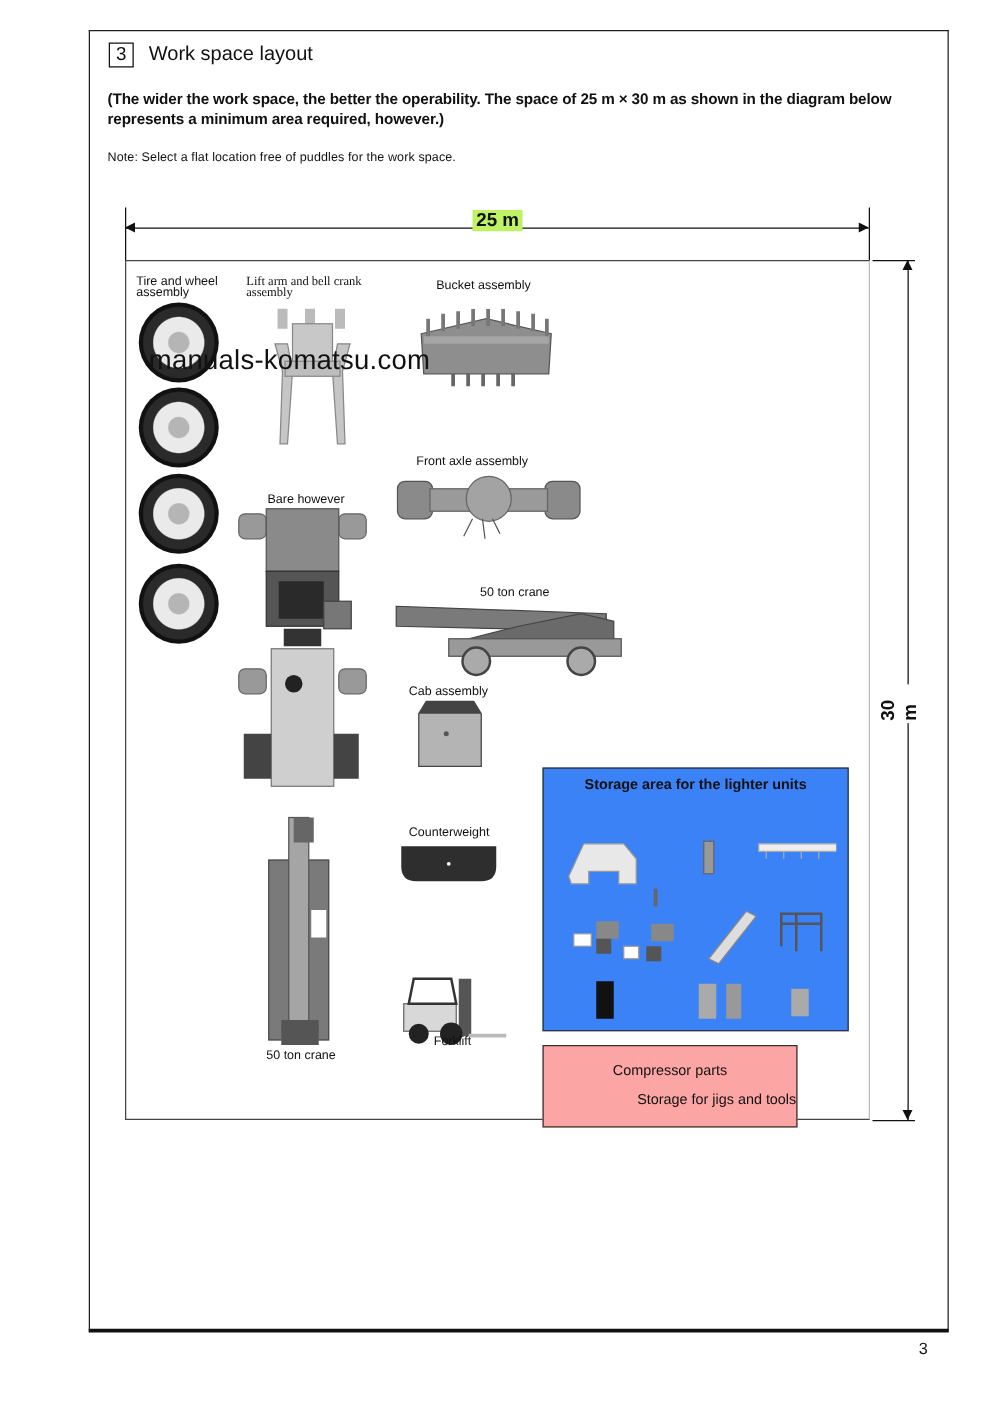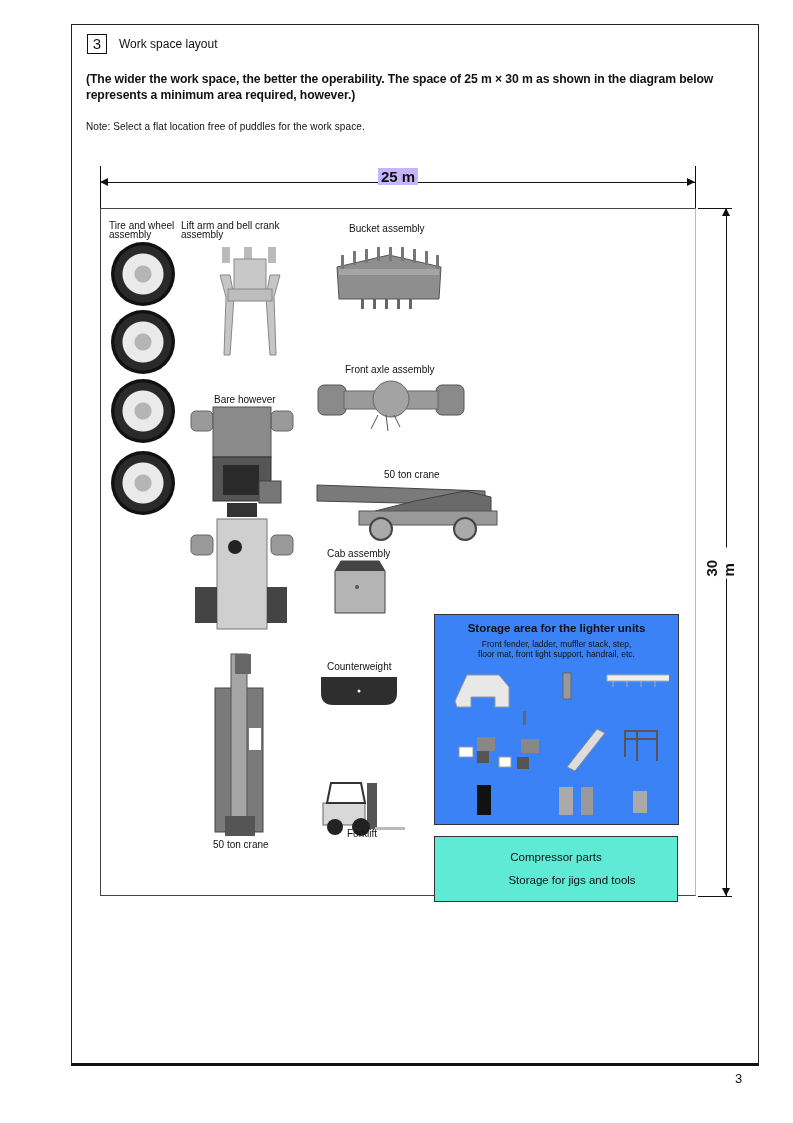--- a/index.html
+++ b/index.html
@@ -1,48 +1,48 @@
 <!DOCTYPE html>
 <html><head>
 <meta charset="utf-8">
 <style>
   html, body { margin:0; padding:0; background:#ffffff; }
   body { width:793px; height:1123px; position:relative; font-family:"Liberation Sans", sans-serif; color:#111; overflow:hidden; }
   .page-frame { position:absolute; left:71px; top:24px; width:688px; height:1042px; border:1px solid #222; border-bottom:3px solid #111; box-sizing:border-box; }
   .section-head { position:absolute; left:87px; top:34px; display:flex; align-items:center; }
   .section-num { width:18px; height:18px; border:1px solid #111; font-size:15px; line-height:18px; text-align:center; margin-right:12px; }
-  .section-title { font-size:12px; }
+  .section-title { font-size:16px; }
   .intro { position:absolute; left:86px; top:71px; width:665px; font-size:12.2px; font-weight:bold; line-height:16px; letter-spacing:-0.1px; }
   .note { position:absolute; left:86px; top:121px; font-size:10px; letter-spacing:0.1px; }
   .page-num { position:absolute; left:735px; top:1071px; font-size:13px; }
 
   .diagram { position:absolute; left:95px; top:160px; width:640px; height:740px; }
   .dim-h-line { position:absolute; left:5px; top:22px; width:595px; height:1px; background:#111; }
   .dim-h-tick { position:absolute; top:6px; width:1px; height:42px; background:#111; }
   .dim-arrow-l { position:absolute; left:5px; top:18px; width:0; height:0; border-top:4px solid transparent; border-bottom:4px solid transparent; border-right:8px solid #111; }
   .dim-arrow-r { position:absolute; left:592px; top:18px; width:0; height:0; border-top:4px solid transparent; border-bottom:4px solid transparent; border-left:8px solid #111; }
-  .dim-h-label { position:absolute; left:283px; top:8px; font-size:15px; font-weight:bold; background:#c4b5fd; padding:0 3px; }
+  .dim-h-label { position:absolute; left:283px; top:8px; font-size:15px; font-weight:bold; background:#bef264; padding:0 3px; }
   .area { position:absolute; left:5px; top:48px; width:596px; height:688px; border:1.5px solid #444; border-right-color:#bbb; box-sizing:border-box; background:#fff; }
   .dim-v-line { position:absolute; left:631px; top:48px; width:1px; height:688px; background:#111; }
   .dim-v-tick { position:absolute; left:603px; width:34px; height:1px; background:#111; }
   .dim-arrow-t { position:absolute; left:627px; top:48px; border-left:4px solid transparent; border-right:4px solid transparent; border-bottom:8px solid #111; }
   .dim-arrow-b { position:absolute; left:627px; top:728px; border-left:4px solid transparent; border-right:4px solid transparent; border-top:8px solid #111; }
   .dim-v-label { position:absolute; left:609px; top:386px; font-size:15px; font-weight:bold; transform:rotate(-90deg); transform-origin:center; background:#fff; padding:0 2px; }
 
   .lbl { position:absolute; font-size:10px; color:#111; text-align:left; line-height:9px; white-space:nowrap; }
   .watermark { position:absolute; left:18px; top:66px; font-size:22px; color:#111; letter-spacing:0.2px; }
 
   .tire { position:absolute; width:64px; height:64px; border-radius:50%; background:radial-gradient(circle at 50% 50%, #b5b5b5 0 8px, #eaeaea 9px 20px, #2a2a2a 21px 28px, #111 29px 32px); }
 
   .storage-box { position:absolute; left:333px; top:405px; width:245px; height:211px; border:1.5px solid #333; box-sizing:border-box; background:#3b82f6; }
   .storage-title { position:absolute; left:0; top:7px; width:100%; text-align:center; font-size:11.5px; font-weight:bold; }
   .storage-sub { position:absolute; left:0; top:24px; width:100%; text-align:center; font-size:8.5px; line-height:10px; }
-  .comp-box { position:absolute; left:333px; top:627px; width:244px; height:66px; border:1.2px solid #333; box-sizing:border-box; background:#5eead4;padding-left:28px; }
+  .comp-box { position:absolute; left:333px; top:627px; width:204px; height:66px; border:1.2px solid #333; box-sizing:border-box; background:#fca5a5;padding-left:28px; }
   .comp-line1 { position:absolute; left:0; top:14px; width:100%; text-align:center; font-size:11.5px; }
-  .comp-line2 { position:absolute; left:16px; top:37px; width:100%; text-align:center; font-size:11.5px; }
+  .comp-line2 { position:absolute; left:0; top:37px; width:100%; text-align:right; font-size:11.5px; }
 </style>
 </head>
 <body>
 
 <div class="page-frame"></div>
 
 <div class="section-head">
   <div class="section-num">3</div>
   <div class="section-title">Work space layout</div>
 </div>
@@ -67,21 +67,21 @@
   <div class="dim-v-label">30 m</div>
 
   <div class="area">
 
     <div class="lbl" style="left:8px; top:12px; width:70px; white-space:normal;">Tire and wheel assembly</div>
     <div class="tire" style="left:10px; top:33px;"></div>
     <div class="tire" style="left:10px; top:101px;"></div>
     <div class="tire" style="left:10px; top:170px;"></div>
     <div class="tire" style="left:10px; top:242px;"></div>
 
-    <div class="lbl" style="left:80px; top:12px; width:105px; white-space:normal;">Lift arm and bell crank assembly</div>
+    <div class="lbl" style="left:96px; top:12px; width:105px; white-space:normal;font-family:Liberation Serif, serif;">Lift arm and bell crank assembly</div>
     <svg style="position:absolute; left:115px; top:36px;" width="68" height="120">
       <rect x="6" y="2" width="8" height="16" fill="#bbb"></rect>
         <rect x="28" y="2" width="8" height="16" fill="#bbb"></rect>
         <rect x="52" y="2" width="8" height="16" fill="#bbb"></rect>
       <rect x="18" y="14" width="32" height="38" fill="#c8c8c8" stroke="#888"></rect>
       <path d="M4 30 L14 30 L18 52 L14 110 L8 110 L10 52 Z" fill="#c6c6c6" stroke="#888"></path>
       <path d="M64 30 L54 30 L50 52 L54 110 L60 110 L58 52 Z" fill="#c6c6c6" stroke="#888"></path>
       <rect x="12" y="44" width="44" height="12" fill="#bdbdbd" stroke="#888"></rect>
     </svg>
 
@@ -102,22 +102,23 @@
         </g>
       <g fill="#666">
           <rect x="28" y="52" width="3" height="10"></rect>
           <rect x="40" y="52" width="3" height="10"></rect>
           <rect x="52" y="52" width="3" height="10"></rect>
           <rect x="64" y="52" width="3" height="10"></rect>
           <rect x="76" y="52" width="3" height="10"></rect>
         </g>
     </svg>
 
-
-    <div class="lbl" style="left:244px; top:156px;">Front axle assembly</div>
+    <div class="watermark">manuals-komatsu.com</div>
+
+    <div class="lbl" style="left:232px; top:156px;">Front axle assembly</div>
     <svg style="position:absolute; left:215px; top:168px;" width="150" height="56">
       <rect x="2" y="8" width="28" height="30" rx="6" fill="#8a8a8a" stroke="#555"></rect>
       <rect x="120" y="8" width="28" height="30" rx="6" fill="#8a8a8a" stroke="#555"></rect>
       <rect x="28" y="14" width="94" height="18" fill="#9a9a9a" stroke="#666"></rect>
       <ellipse cx="75" cy="22" rx="18" ry="18" fill="#a3a3a3" stroke="#666"></ellipse>
       <path d="M62 38 L55 52 M70 38 L72 54 M78 38 L84 50" stroke="#555" fill="none"></path>
     </svg>
 
     <div class="lbl" style="left:113px; top:186px;">Bare however</div>
     <svg style="position:absolute; left:88px; top:196px;" width="106" height="230">
@@ -172,24 +173,20 @@
       <path d="M14 4 L44 4 L48 24 L10 24 Z" fill="none" stroke="#333" stroke-width="2"></path>
       <rect x="50" y="4" width="10" height="46" fill="#555"></rect>
       <rect x="58" y="48" width="30" height="3" fill="#bbb"></rect>
       <circle cx="18" cy="48" r="8" fill="#222"></circle>
         <circle cx="44" cy="48" r="9" fill="#222"></circle>
     </svg>
     <div class="lbl" style="left:246px; top:620px;">Forklift</div>
 
     <div class="storage-box">
       <div class="storage-title">Storage area for the lighter units</div>
-      <div class="storage-sub">
-        <div>Front fender, ladder, muffler stack, step,</div>
-        <div>floor mat, front light support, handrail, etc.</div>
-      </div>
       <svg style="position:absolute; left:12px; top:52px;" width="222" height="150">
         <path d="M8 34 L20 8 L52 8 L62 20 L62 40 L48 40 L48 30 L24 30 L24 40 L10 40 Z" fill="#e8e8e8" stroke="#999"></path>
         <rect x="116" y="6" width="8" height="26" fill="#999" stroke="#666"></rect>
         <path d="M160 8 L224 8 L224 14 L160 14 Z M166 14 L166 20 M180 14 L180 20 M194 14 L194 20 M208 14 L208 20" stroke="#aaa" fill="#eee"></path>
         <rect x="76" y="44" width="3" height="14" fill="#666"></rect>
         <rect x="30" y="70" width="18" height="14" fill="#888"></rect>
           <rect x="12" y="80" width="14" height="10" fill="#fff" stroke="#999"></rect>
           <rect x="30" y="84" width="12" height="12" fill="#555"></rect>
         <rect x="74" y="72" width="18" height="14" fill="#888"></rect>
           <rect x="52" y="90" width="12" height="10" fill="#fff" stroke="#999"></rect>

